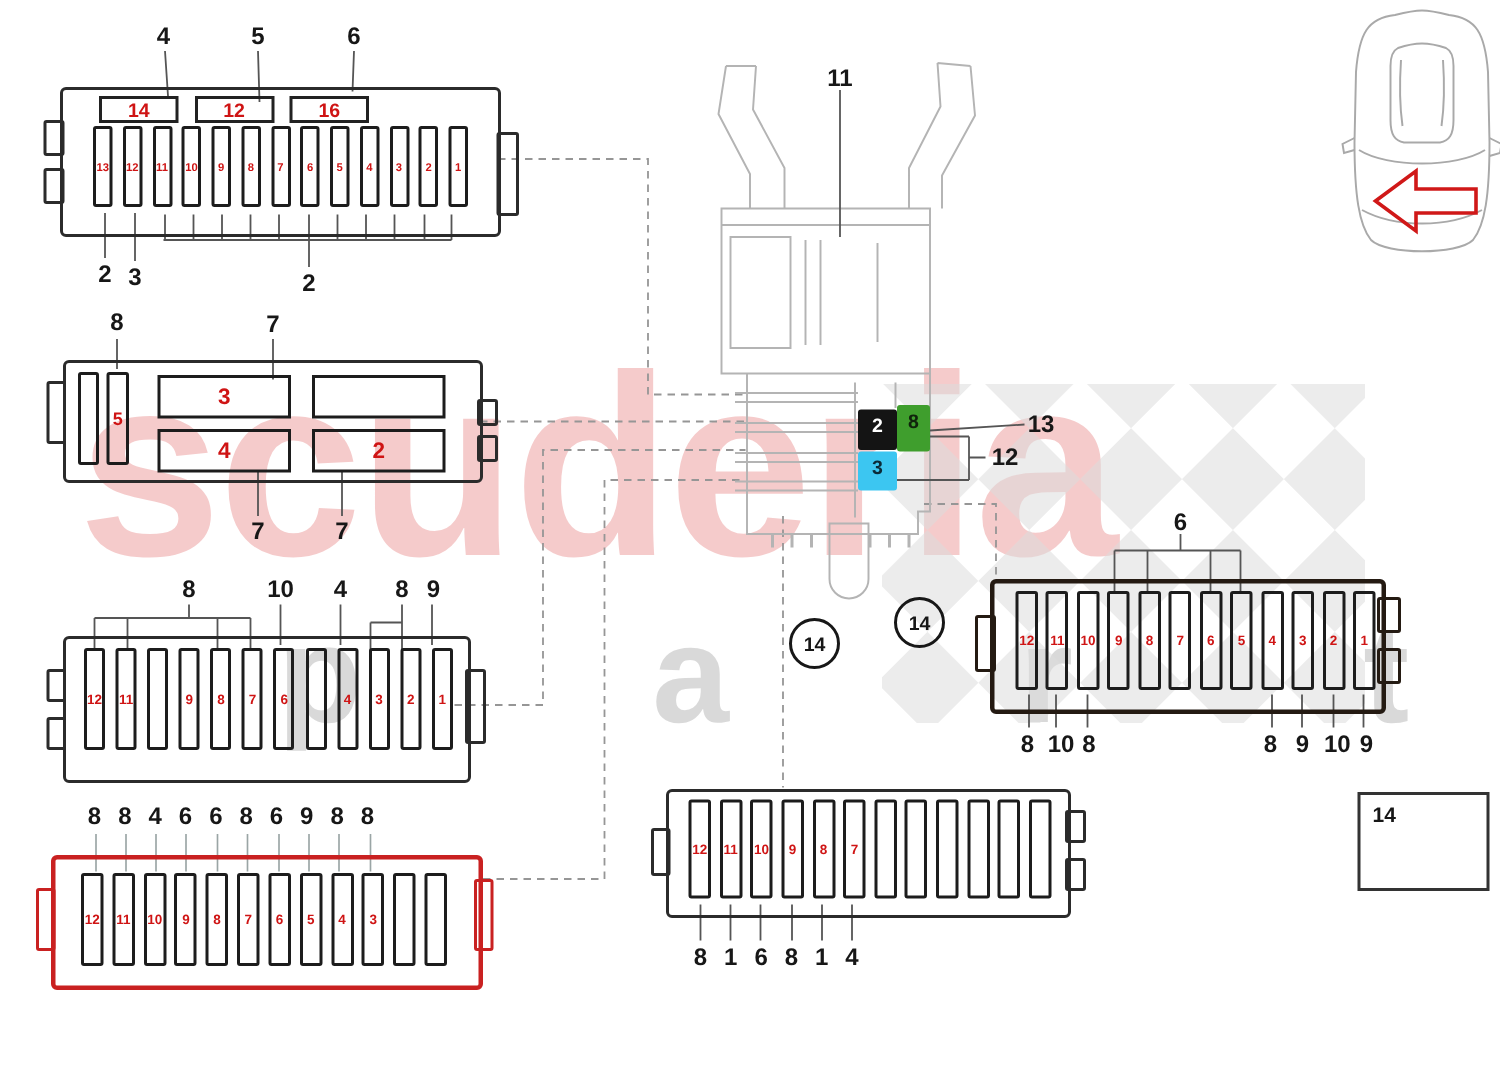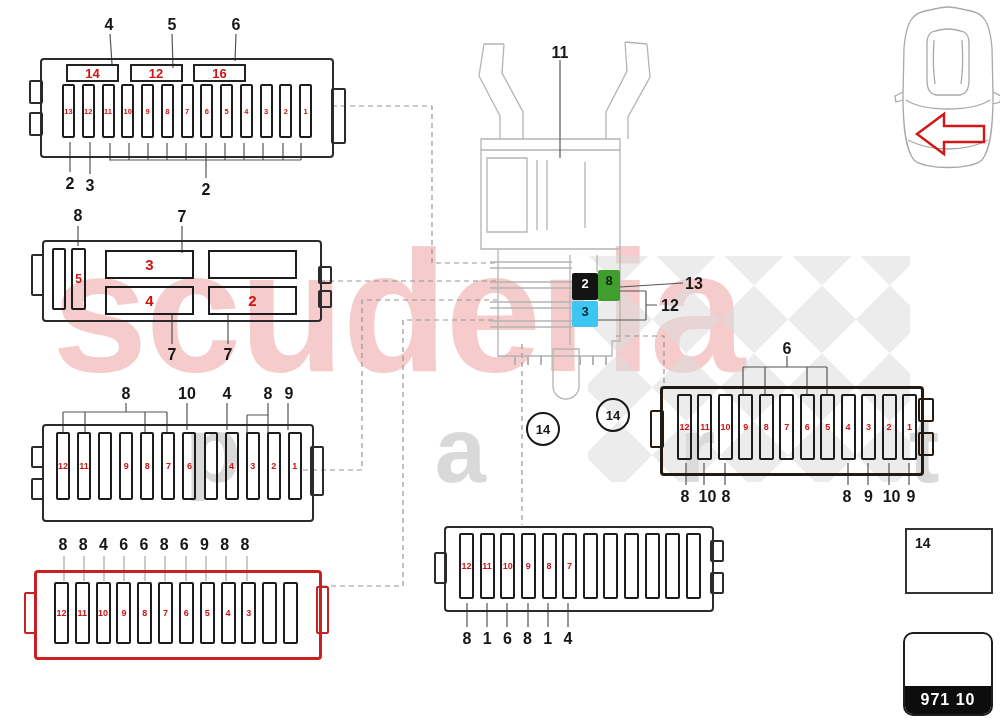--- a/index.html
+++ b/index.html
@@ -448,19 +448,14 @@
       <span style="color:#0b2a38;">3</span>
     </div>
   <span class="co" style="left:694px;top:276px;">13</span>
   <span class="co" style="left:670px;top:298px;">12</span>
   <div class="circle14" style="left:526px;top:412px;">14</div>
   <div class="circle14" style="left:596px;top:398px;">14</div>
 
   <div class="legend-box">
     <span class="legend-num">14</span>
   </div>
-  <div class="plate">
-    <div class="plate-band">
-      <span>971 10</span>
-    </div>
-  </div>
 
 </div>
 
 </body></html>

